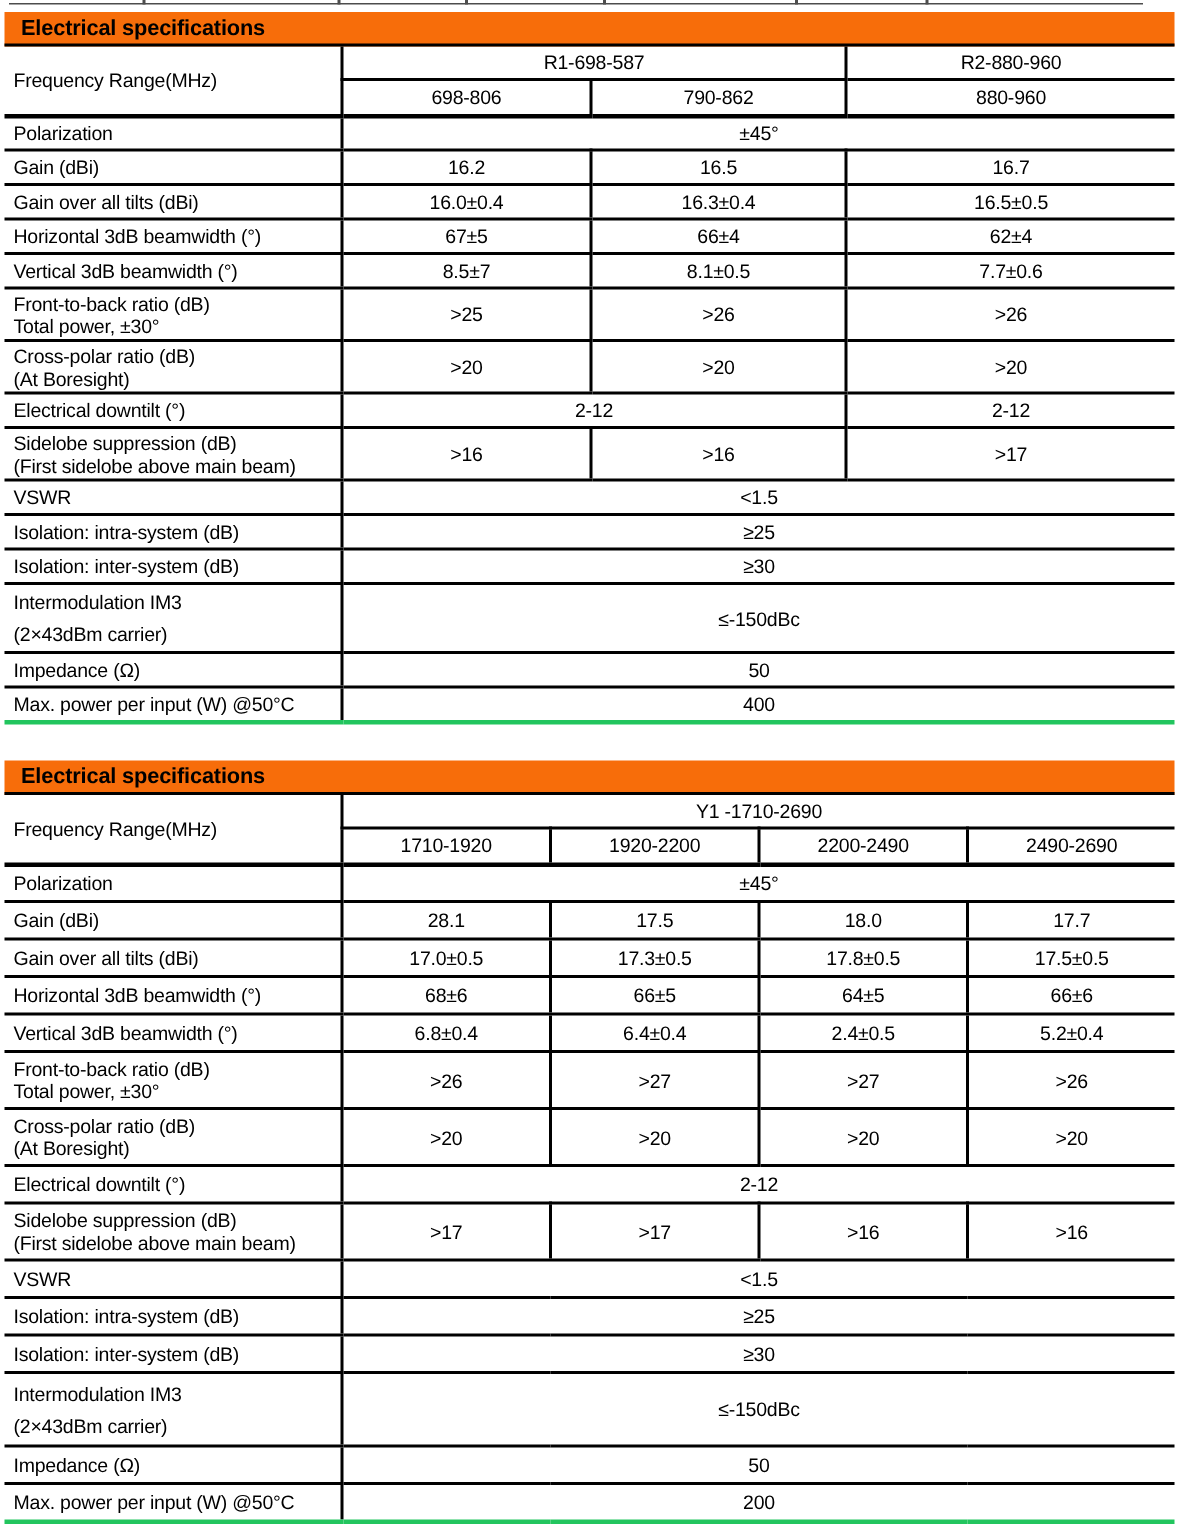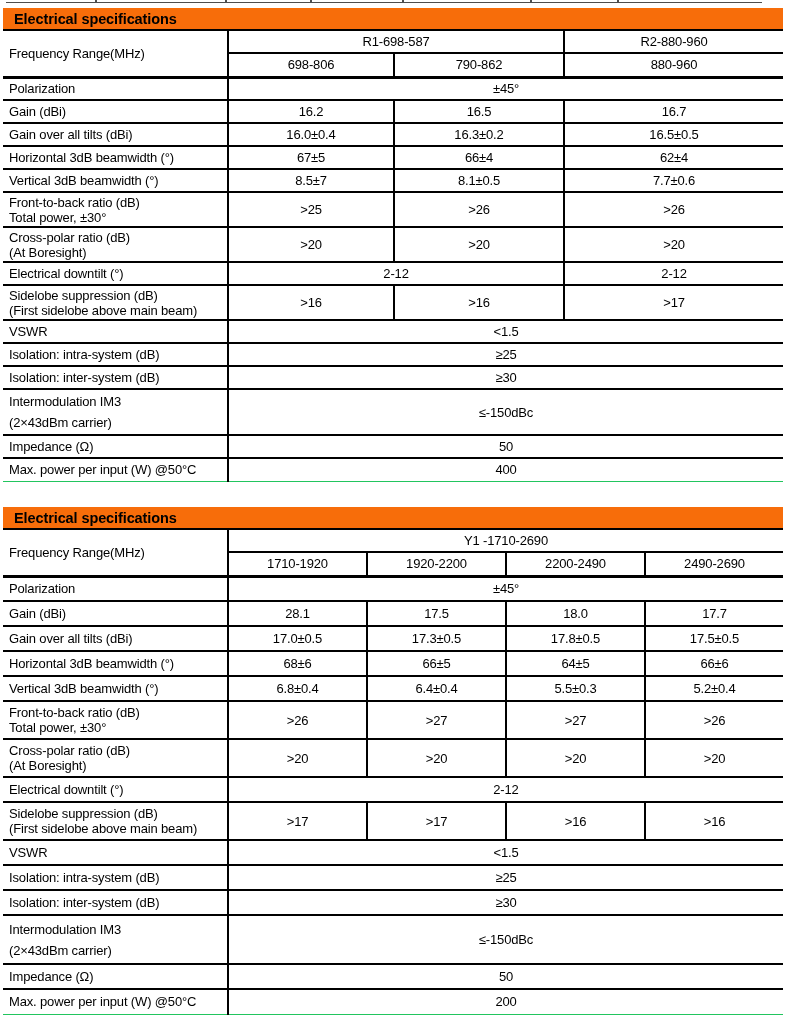--- a/index.html
+++ b/index.html
@@ -50,21 +50,21 @@
   }
   table.spec td.v {
     border-left: 2px solid #000;
     text-align: center;
   }
   table.spec td.label { text-align: left; }
   table.spec td.label .lbl-line { padding-left: 6px; line-height: 15px; }
   table.spec tr.spread td.label .lbl-line { line-height: 21px; }
   table.spec td.freq-label { border-bottom: 3px solid #000; margin-left: 24px; }
   table.spec thead tr.sub-row td { border-bottom: 3px solid #000; }
-  table.spec tbody tr:last-child td { border-bottom: 1px solid #22c55e; margin-top: 36px; }
+  table.spec tbody tr:last-child td { border-bottom: 3px solid #22c55e; margin-top: 36px; }
 </style>
 </head>
 <body>
 
 <div class="remnant-line"></div>
 <div class="remnant-tick" style="left:95px"></div>
 <div class="remnant-tick" style="left:225px"></div>
 <div class="remnant-tick" style="left:310px"></div>
 <div class="remnant-tick" style="left:402px"></div>
 <div class="remnant-tick" style="left:530px"></div>
@@ -108,21 +108,21 @@
           </td>
           <td class="v">16.2</td>
           <td class="v">16.5</td>
           <td class="v">16.7</td>
         </tr>
         <tr style="height: 23px;">
           <td class="label">
             <div class="lbl-line">Gain over all tilts (dBi)</div>
           </td>
           <td class="v">16.0±0.4</td>
-          <td class="v">16.3±0.2</td>
+          <td class="v">16.3±0.4</td>
           <td class="v">16.5±0.5</td>
         </tr>
         <tr style="height: 23px;">
           <td class="label">
             <div class="lbl-line">Horizontal 3dB beamwidth (°)</div>
           </td>
           <td class="v">67±5</td>
           <td class="v">66±4</td>
           <td class="v">62±4</td>
         </tr>
@@ -267,21 +267,21 @@
           <td class="v">66±5</td>
           <td class="v">64±5</td>
           <td class="v">66±6</td>
         </tr>
         <tr style="height: 25px;">
           <td class="label">
             <div class="lbl-line">Vertical 3dB beamwidth (°)</div>
           </td>
           <td class="v">6.8±0.4</td>
           <td class="v">6.4±0.4</td>
-          <td class="v">5.5±0.3</td>
+          <td class="v">2.4±0.5</td>
           <td class="v">5.2±0.4</td>
         </tr>
         <tr style="height: 38px;">
           <td class="label">
             <div class="lbl-line">Front-to-back ratio (dB)</div>
             <div class="lbl-line">Total power, ±30°</div>
           </td>
           <td class="v">&gt;26</td>
           <td class="v">&gt;27</td>
           <td class="v">&gt;27</td>

